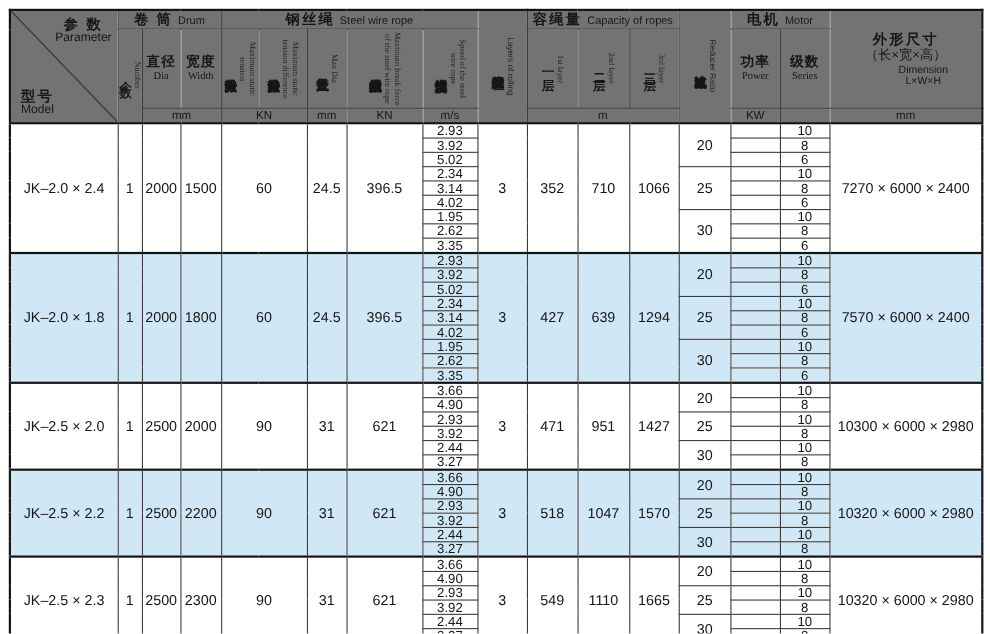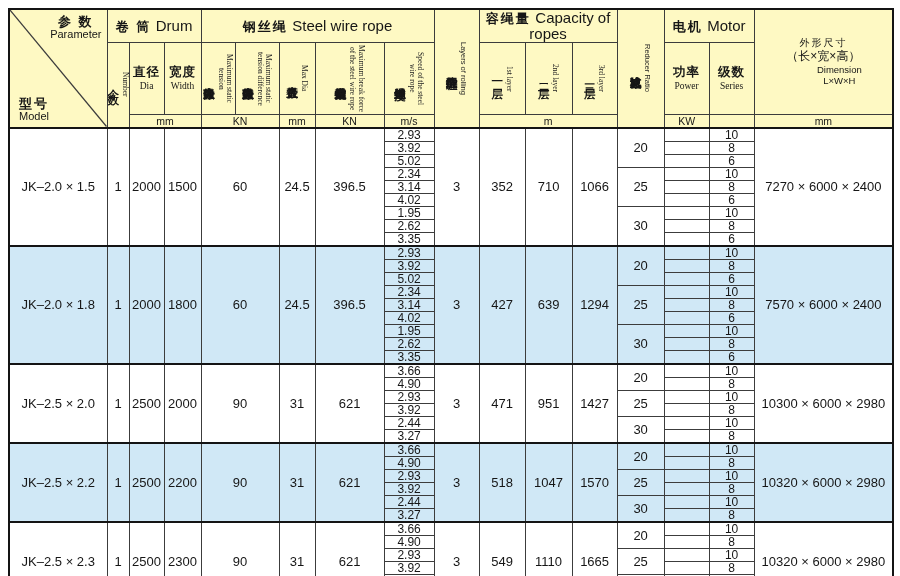--- a/index.html
+++ b/index.html
@@ -19,34 +19,34 @@
     border: 2px solid #141414;
   }
   th, td {
     border: 1px solid #3c3c3c;
     text-align: center;
     vertical-align: middle;
     padding: 0;
     overflow: hidden;
     line-height: 1;
   }
-  thead th { background: #fef9c3; font-weight: normal; }
+  thead th { background: #737373; font-weight: normal; }
   tr.rowA { height: 17px; }
   tr.rowB { height: 72px; font-family: Liberation Serif, serif; }
   tr.rowC { height: 13px; }
   tbody tr { height: 12.7px; }
   tbody td { font-size: 12px; background: #ffffff; }
   tbody tr.shaded td { background: #d0e8f6; }
   tbody tr.block-start td { border-top: 2px solid #141414; }
   td.big { font-size: 13px; }
   td.cell-power { color: transparent; }
 
   
   .gzh { font-weight: bold; font-size: 13px; letter-spacing: 2px; }
-  .gen { font-size: 15px; letter-spacing: 0; margin-top: 36px; }
+  .gen { font-size: 10px; letter-spacing: 0; margin-top: 36px; }
 
   
   .hzh { display: block; font-weight: bold; font-size: 12.5px; letter-spacing: 1px; padding-bottom: 3px; }
   .hen { display: block; font-size: 9.5px; }
 
   
   .vwrap { display: flex; flex-direction: row; align-items: center; justify-content: center; gap: 1px; }
   .vzh {
     writing-mode: vertical-rl; text-orientation: upright;
     font-weight: bold; font-size: 11.5px; line-height: 1.05;
@@ -54,21 +54,21 @@
   }
   .vzh.v2 { letter-spacing: 5px; }
   .vzh.vbreak { max-height: 48px; }
   .ven {
     writing-mode: vertical-rl;
     font-size: 7.5px; line-height: 1.15;
     max-height: 68px; display: inline-block; color: #222;
   }
 
   
-  .dzh1 { display: block; font-weight: normal; font-size: 10px; letter-spacing: 2px; padding-bottom: 2px; }
+  .dzh1 { display: block; font-weight: bold; font-size: 13px; letter-spacing: 2px; padding-bottom: 2px; }
   .dzh2 { display: block; font-weight: normal; font-size: 12px; padding-bottom: 3px; }
   .den  { display: block; font-size: 9.5px; padding-bottom: 1px; padding-left: 32px; }
 
   
   .ucell { font-size: 10.5px; margin-top: 20px; }
 
   
   th.corner { position: relative; }
   .diag { position: absolute; left: 0; top: 0; width: 100%; height: 100%; }
   .corner-param { position: absolute; top: 5px; right: 5px; text-align: center; }
@@ -228,21 +228,21 @@
       <th class="ucell">KN</th>
       <th class="ucell">m/s</th>
       <th class="ucell" colspan="3">m</th>
       <th class="ucell">KW</th>
       <th class="ucell"></th>
       <th class="ucell">mm</th>
     </tr>
   </thead>
   <tbody>
       <tr class=" block-start">
-        <td rowspan="9" class="big">JK–2.0 × 1.5</td>
+        <td rowspan="9" class="big">JK–2.0 × 2.4</td>
         <td rowspan="9" class="big">1</td>
         <td rowspan="9" class="big">2000</td>
         <td rowspan="9" class="big">1500</td>
         <td rowspan="9" colspan="2" class="big">60</td>
         <td rowspan="9" class="big">24.5</td>
         <td rowspan="9" class="big">396.5</td>
         <td>2.93</td>
         <td rowspan="9" class="big">3</td>
         <td rowspan="9" class="big">352</td>
         <td rowspan="9" class="big">710</td>

